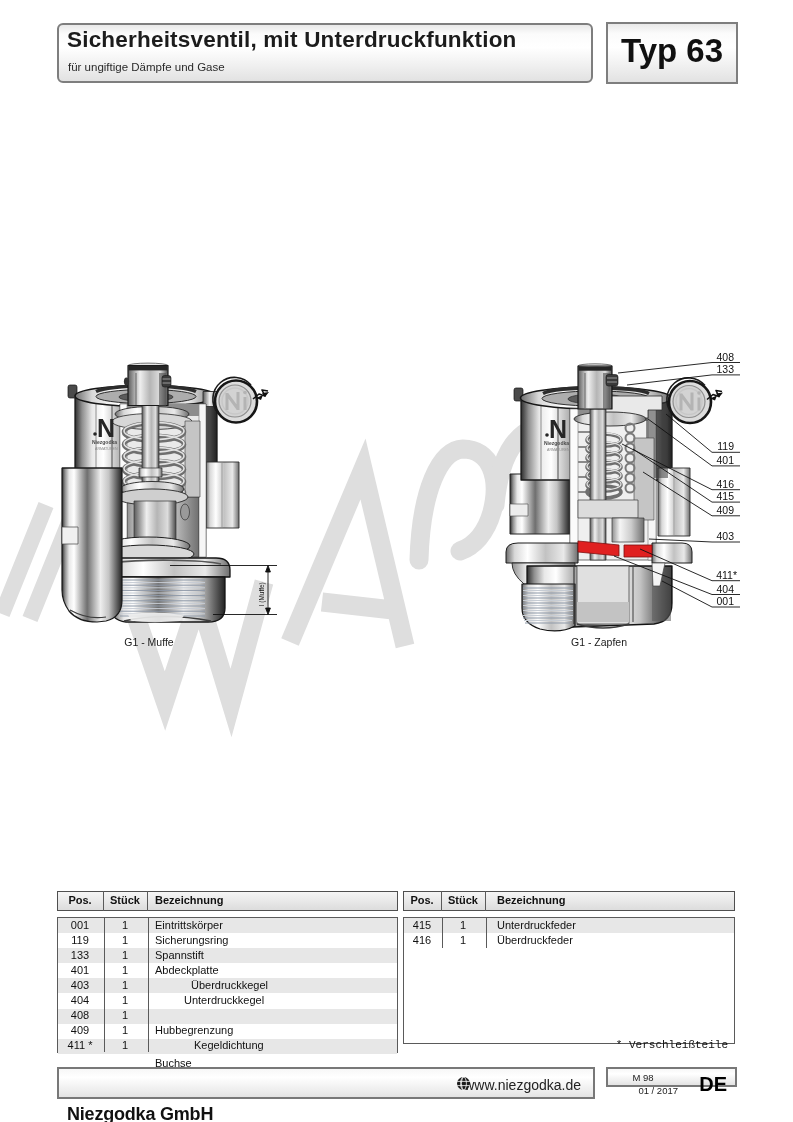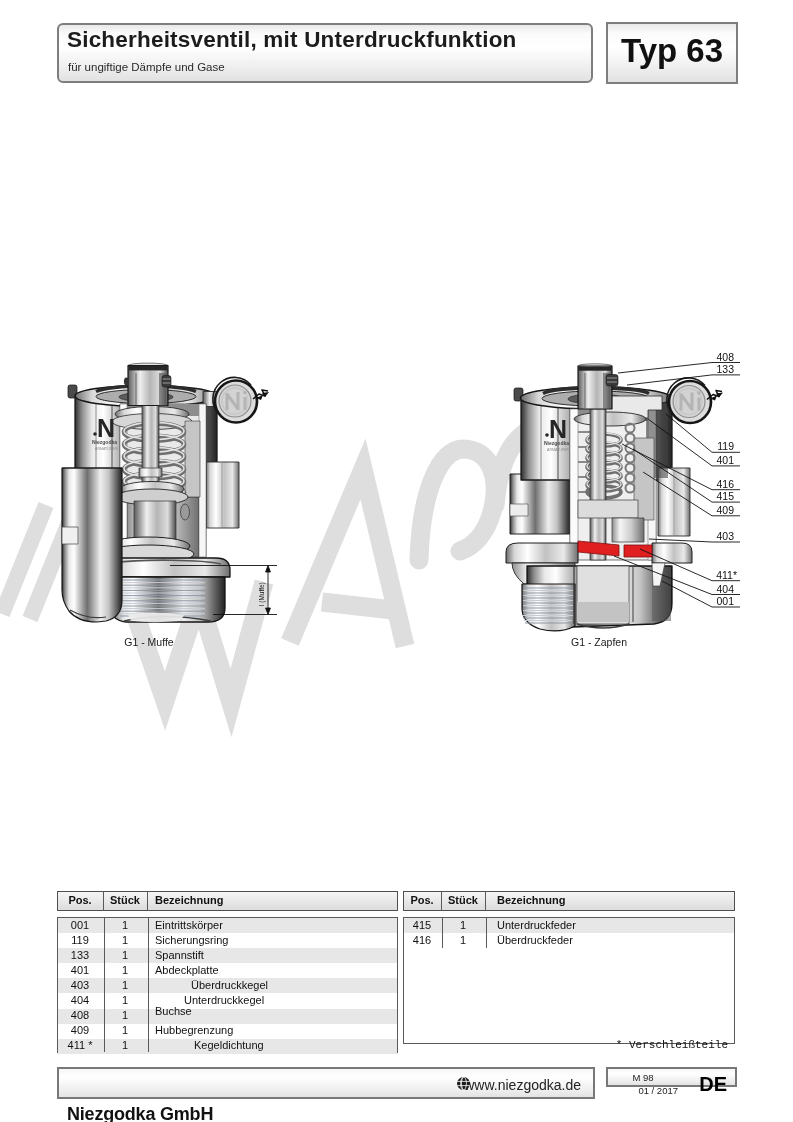--- a/index.html
+++ b/index.html
@@ -380,21 +380,21 @@
 <div class="tcell" style="left:103px;top:963.8px;width:44px;text-align:center;">1</div>
 <div class="tcell" style="left:155px;top:963.8px;">Abdeckplatte</div>
 <div class="tcell" style="left:57px;top:978.9px;width:46px;text-align:center;">403</div>
 <div class="tcell" style="left:103px;top:978.9px;width:44px;text-align:center;">1</div>
 <div class="tcell" style="left:155px;top:978.9px;margin-left:36px;">Überdruckkegel</div>
 <div class="tcell" style="left:57px;top:994.0px;width:46px;text-align:center;">404</div>
 <div class="tcell" style="left:103px;top:994.0px;width:44px;text-align:center;">1</div>
 <div class="tcell" style="left:155px;top:994.0px;margin-left:29px;">Unterdruckkegel</div>
 <div class="tcell" style="left:57px;top:1009.1px;width:46px;text-align:center;">408</div>
 <div class="tcell" style="left:103px;top:1009.1px;width:44px;text-align:center;">1</div>
-<div class="tcell" style="left:155px;top:1005px;">Buchse</div>
+<div class="tcell" style="left:155px;top:1057px;">Buchse</div>
 <div class="tcell" style="left:57px;top:1024.2px;width:46px;text-align:center;">409</div>
 <div class="tcell" style="left:103px;top:1024.2px;width:44px;text-align:center;">1</div>
 <div class="tcell" style="left:155px;top:1024.2px;">Hubbegrenzung</div>
 <div class="tcell" style="left:57px;top:1039.3px;width:46px;text-align:center;">411 *</div>
 <div class="tcell" style="left:103px;top:1039.3px;width:44px;text-align:center;">1</div>
 <div class="tcell" style="left:155px;top:1039.3px;padding-left:39px;">Kegeldichtung</div>
 <div class="tcell" style="left:403px;top:918.5px;width:38px;text-align:center;">415</div>
 <div class="tcell" style="left:441px;top:918.5px;width:44px;text-align:center;">1</div>
 <div class="tcell" style="left:497px;top:918.5px;">Unterdruckfeder</div>
 <div class="tcell" style="left:403px;top:933.6px;width:38px;text-align:center;">416</div>

